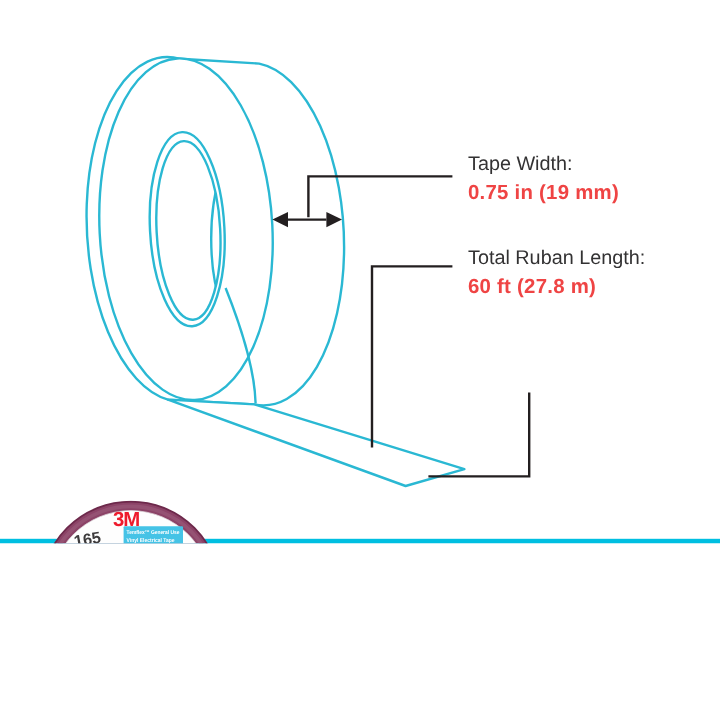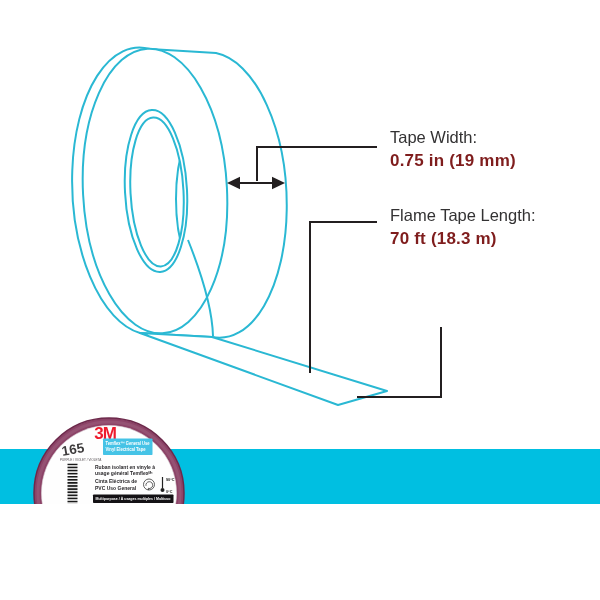--- a/index.html
+++ b/index.html
@@ -1,23 +1,23 @@
 <!DOCTYPE html>
 <html><head>
 <meta charset="utf-8">
 <style>
   html,body{margin:0;padding:0;background:#ffffff;}
   .stage{
-    position:relative;width:600px;height:504px;background:#ffffff;overflow:hidden;
+    position:relative;width:600px;height:453px;background:#ffffff;overflow:hidden;
     font-family:"Liberation Sans",sans-serif;
   }
   .diagram-svg{position:absolute;left:0;top:0;}
   .callout{position:absolute;left:390px;line-height:23px;white-space:nowrap;}
   .callout .lbl{font-size:16.5px;color:#333233;}
-  .callout .val{font-size:17px;font-weight:bold;color:#7f1d1d;letter-spacing:.2px;}
+  .callout .val{font-size:17px;font-weight:bold;color:#ef4444;letter-spacing:.2px;}
   .banner{position:absolute;left:0;top:449px;width:600px;height:78px;background:#00bfe1;}
   .photo-svg{position:absolute;left:33px;top:417px;}
   .photo-svg text{font-family:"Liberation Sans",sans-serif;}
 </style>
 </head>
 <body>
 
 <div class="stage">
 
   <svg class="diagram-svg" width="600" height="450" viewBox="0 0 600 450">
@@ -53,22 +53,22 @@
       <path d="M 377 222 H 310 V 373"></path>
       <path d="M 441 327 V 397 H 357"></path>
     </g>
   </svg>
 
   <div class="callout" style="top:126px">
     <div class="lbl">Tape Width:</div>
     <div class="val">0.75 in (19 mm)</div>
   </div>
   <div class="callout" style="top:204px">
-    <div class="lbl">Flame Tape Length:</div>
-    <div class="val">70 ft (18.3 m)</div>
+    <div class="lbl">Total Ruban Length:</div>
+    <div class="val">60 ft (27.8 m)</div>
   </div>
   <div class="callout" style="top:281px">
   </div>
 
   <div class="banner">
     
   </div>
 
   <svg class="photo-svg" width="152" height="152" viewBox="0 0 152 152">
     <defs>

